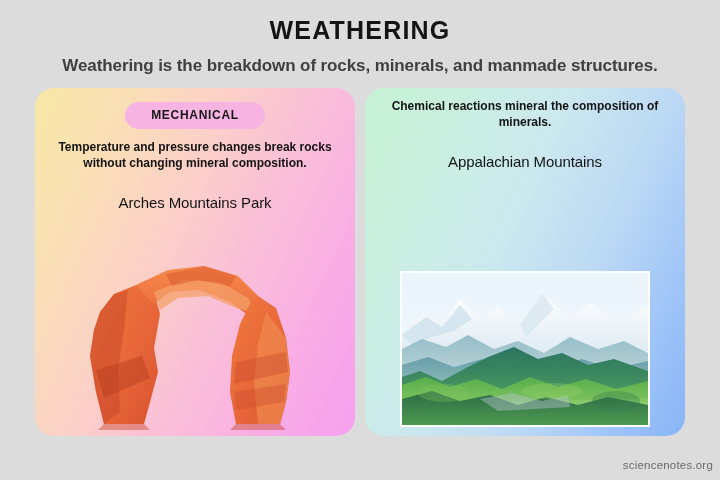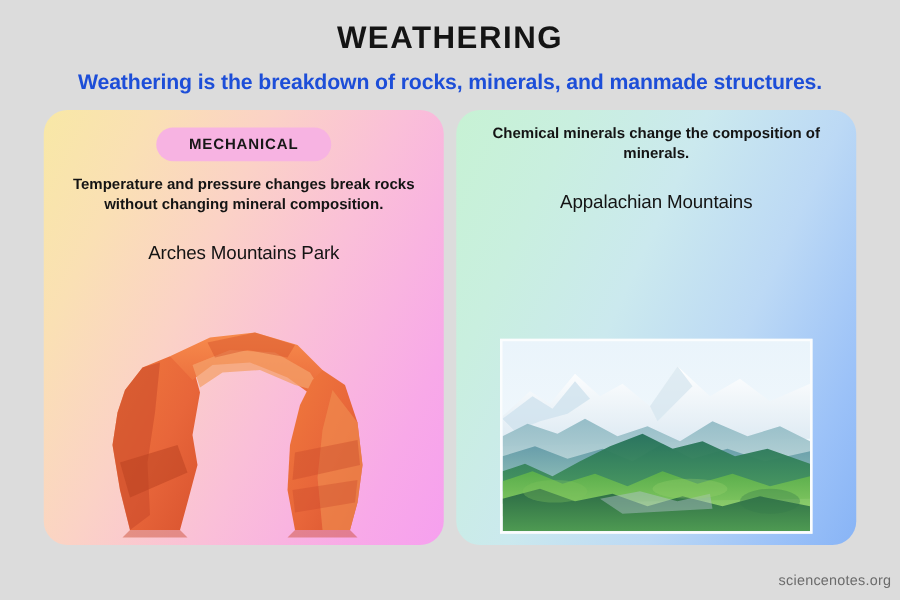--- a/index.html
+++ b/index.html
@@ -16,21 +16,21 @@
   .header { padding-top:16px; text-align:center; }
   .title {
     font-size:25px;
     font-weight:bold;
     letter-spacing:1.2px;
     color:#141414;
   }
   .subtitle {
     font-size:17px;
     font-weight:bold;
-    color:#1d4ed8;
+    color:#404040;
     margin-top:11px;
     letter-spacing:-0.1px;
   }
 
   
   .panels {
     position:absolute;
     top:88px; left:0;
     width:720px; height:350px;
     display:flex;
@@ -146,21 +146,21 @@
         <path d="M156 110 L206 100 L208 120 L154 132 Z" fill="#c8482a" opacity="0.4"></path>
         <path d="M154 140 L206 132 L204 150 L156 158 Z" fill="#c8482a" opacity="0.35"></path>
 
         <path d="M24 172 L64 172 L70 178 L18 178 Z" fill="#c8482a" opacity="0.45"></path>
         <path d="M156 172 L200 172 L206 178 L150 178 Z" fill="#c8482a" opacity="0.45"></path>
       </svg>
     </div>
   </div>
 
   <div class="panel panel-chemical">
-    <div class="panel-desc">Chemical minerals change the composition of minerals.</div>
+    <div class="panel-desc">Chemical reactions mineral the composition of minerals.</div>
     <div class="panel-caption">Appalachian Mountains</div>
 
     <div class="art art-mountain">
       <svg width="246" height="152" viewBox="0 0 246 152" preserveAspectRatio="none">
         <defs>
           <linearGradient id="sky" x1="0" y1="0" x2="0" y2="1">
             <stop offset="0%" stop-color="#eaf4fb"></stop>
             <stop offset="100%" stop-color="#f6fbfd"></stop>
           </linearGradient>
           <linearGradient id="snow" x1="0" y1="0" x2="0" y2="1">

